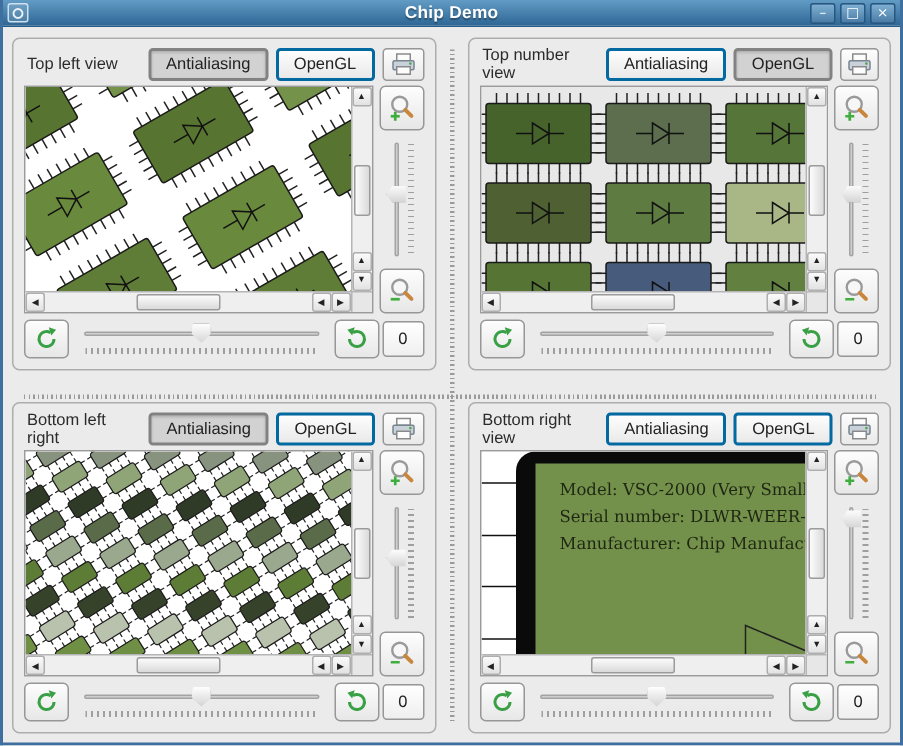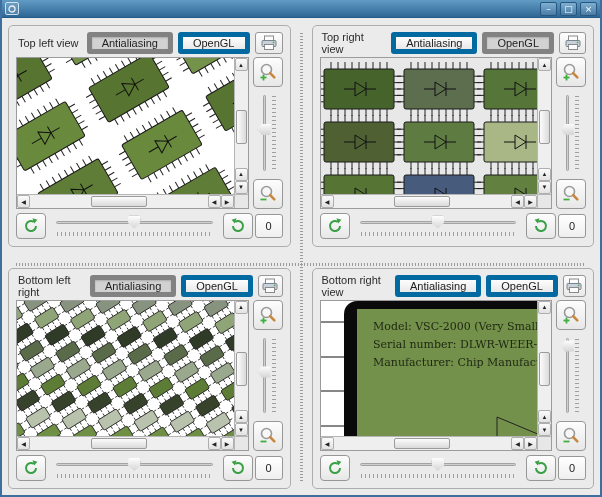--- a/index.html
+++ b/index.html
@@ -49,21 +49,21 @@
   
   .panel {
     border:1px solid #adadad; border-radius:5px; background:#ebebeb;
     padding:5px 7px 6px 7px; display:flex; flex-direction:column; min-height:0;
   }
   .phead { display:flex; align-items:center; height:24px; flex:0 0 24px; }
   .plabel { font-size:11px; color:#2b2b2b; padding-left:2px; }
   .spacer { flex:1; }
   .tbtn {
     height:22px; padding:0 10px; margin-left:5px; font-size:11px; color:#222;
-    border:5px solid #0369a1; border-radius:3px;
+    border:2px solid #0369a1; border-radius:3px;
     background:linear-gradient(#fdfdfd,#e9e9e9);
     font-family:"Liberation Sans", sans-serif;
   }
   .tbtn.pressed {
     background:#d2d2d2; border-color:#828282;
     box-shadow:inset 0 1px 2px rgba(0,0,0,.18);
   }
   .pbtn {
     height:22px; width:28px; margin-left:5px;
     border:1px solid #979797; border-radius:3px;
@@ -132,20 +132,21 @@
 </head>
 <body>
 
 <div class="window">
   <div class="titlebar">
     <div class="win-icon">
       <svg width="10" height="10" viewBox="0 0 10 10">
         <circle cx="5" cy="5" r="3" fill="none" stroke="#eaf1f7" stroke-width="1.3"></circle>
       </svg>
     </div>
+    <span class="title-text">Chip Demo</span>
     <div class="win-btns">
       <div class="wbtn">–</div>
       <div class="wbtn">□</div>
       <div class="wbtn">×</div>
     </div>
   </div>
 
   <div class="content">
     <div class="split-col"></div>
     <div class="split-row"></div>
@@ -298,21 +299,21 @@
             <path d="M10.5 1.2 L15.4 2.8 L12.2 6.6 Z" fill="#3aa045"></path>
           </g>
         </svg>
       </button>
       <div class="spin">0</div>
     </div>
   </section>
 
   <section class="panel">
     <div class="phead">
-      <span class="plabel">Top right view</span>
+      <span class="plabel">Top number view</span>
       <span class="spacer"></span>
       <button class="tbtn aa">Antialiasing</button>
       <button class="tbtn gl pressed">OpenGL</button>
       <button class="pbtn">
         <svg width="18" height="16" viewBox="0 0 18 16">
           <rect x="4.5" y="1" width="9" height="4.5" fill="#fcfcfc" stroke="#8a8a8a"></rect>
           <rect x="2" y="5.5" width="14" height="6" rx="1" fill="#c9d2da" stroke="#78858f"></rect>
           <rect x="4.5" y="9.5" width="9" height="5" fill="#fcfcfc" stroke="#8a8a8a"></rect>
           <circle cx="13.6" cy="7.4" r="0.9" fill="#57a457"></circle>
         </svg>

